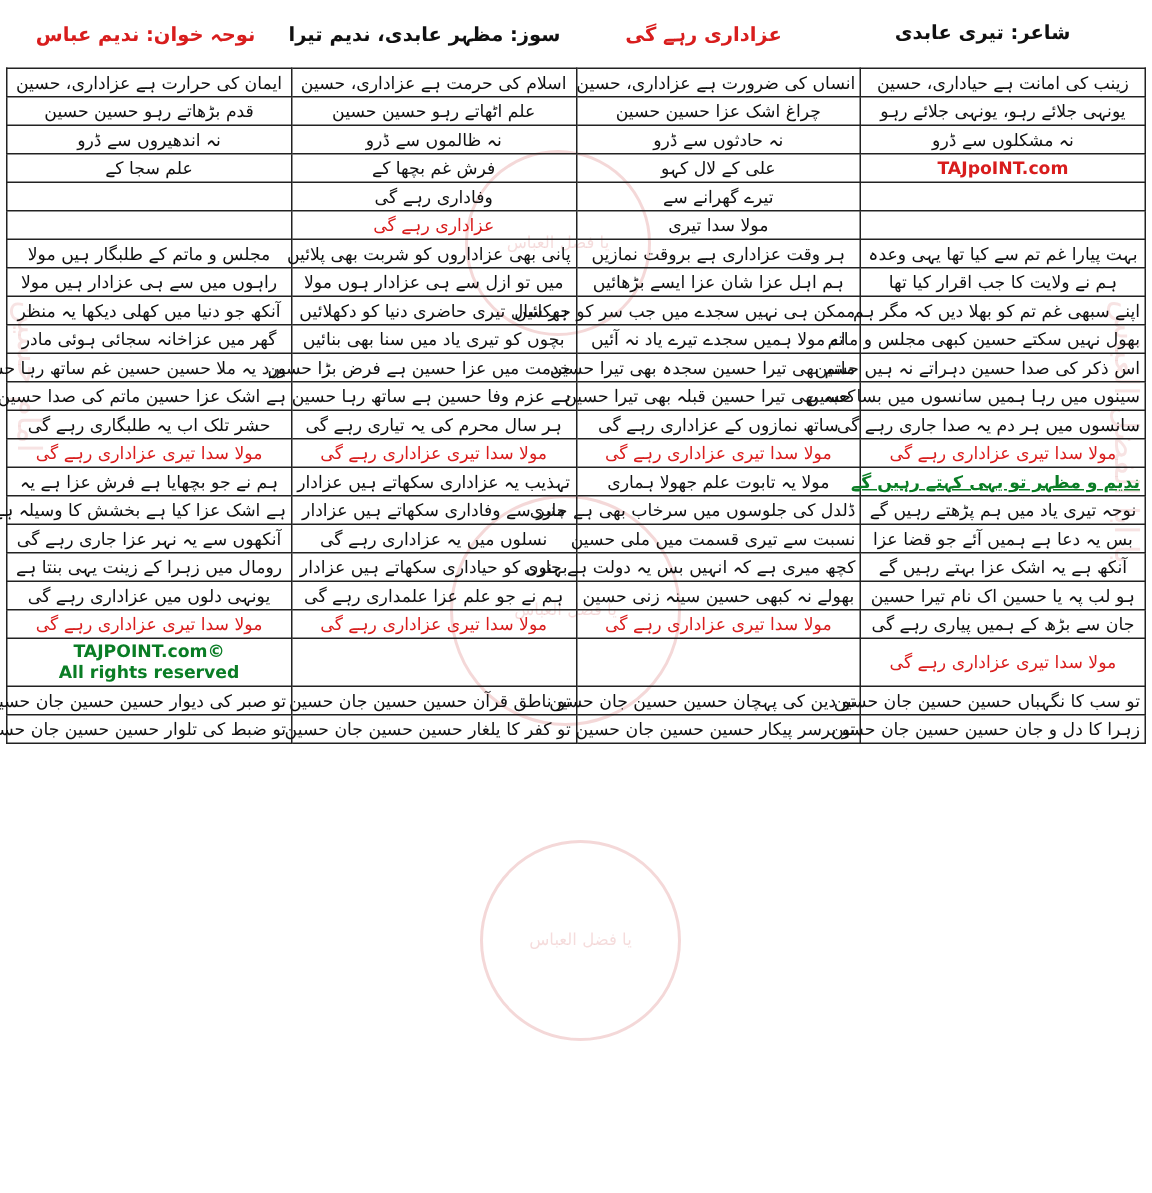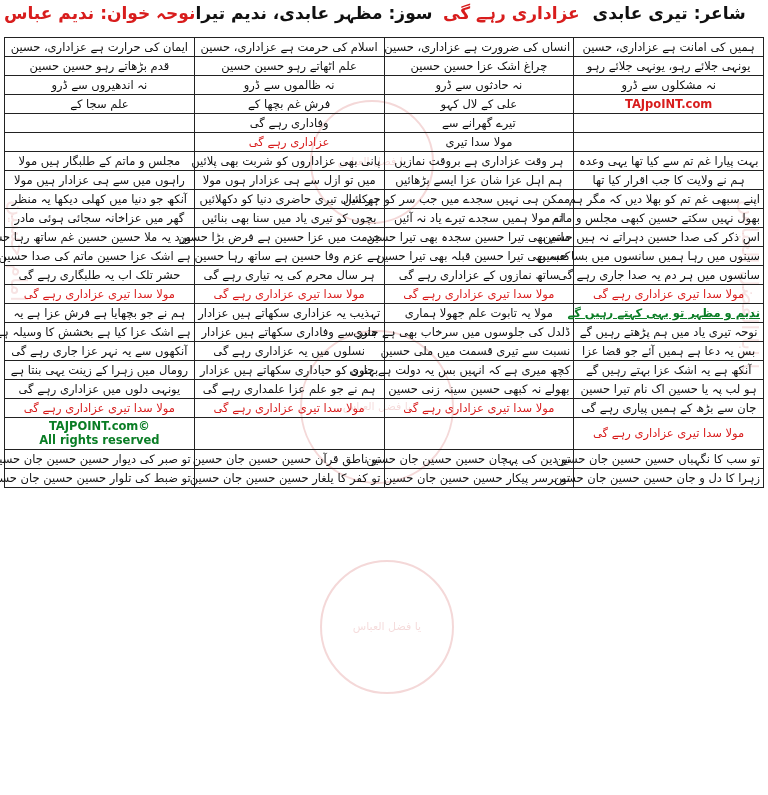--- a/index.html
+++ b/index.html
@@ -53,22 +53,23 @@
   .wm-r { right: 6px; top: 200px; }
 
   .header {
     position: relative;
     z-index: 2;
     display: flex;
     flex-direction: row;
     width: 100%;
     box-sizing: border-box;
     padding: 3px 20px 2px 4px;
-    font-size: 17px;
+    font-size: 13px;
     font-weight: bold;
+    margin-top: 12px;
   }
   .header > div {
     flex: 1;
     text-align: center;
     direction: rtl;
     white-space: nowrap;
   }
   .hdr-red { color: #d81d1d; }
   .hdr-dark { color: #111111; }
 
@@ -143,21 +144,21 @@
           <td class="c1 lines t-dark">
             <span>ایمان کی حرارت ہے عزاداری، حسین</span>
           </td>
           <td class="c2 lines t-dark">
             <span>اسلام کی حرمت ہے عزاداری، حسین</span>
           </td>
           <td class="c3 lines t-dark">
             <span>انساں کی ضرورت ہے عزاداری، حسین</span>
           </td>
           <td class="c4 lines t-dark">
-            <span>ہمیں کی امانت ہے عزاداری، حسین</span>
+            <span>زینب کی امانت ہے حیاداری، حسین</span>
           </td>
         </tr>
         <tr class="row-tall">
           <td class="c1 lines t-dark">
             <span>قدم بڑھاتے رہو حسین حسین</span>
           </td>
           <td class="c2 lines t-dark">
             <span>علم اٹھاتے رہو حسین حسین</span>
           </td>
           <td class="c3 lines t-dark">

